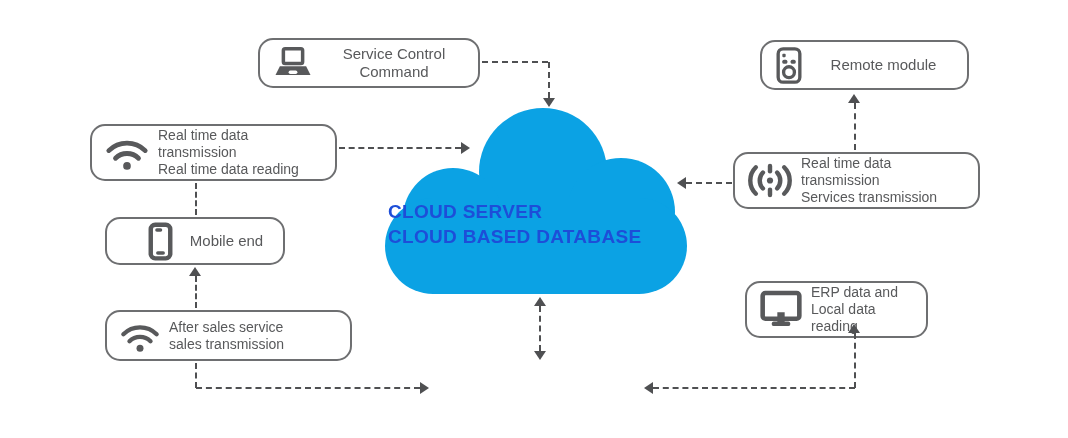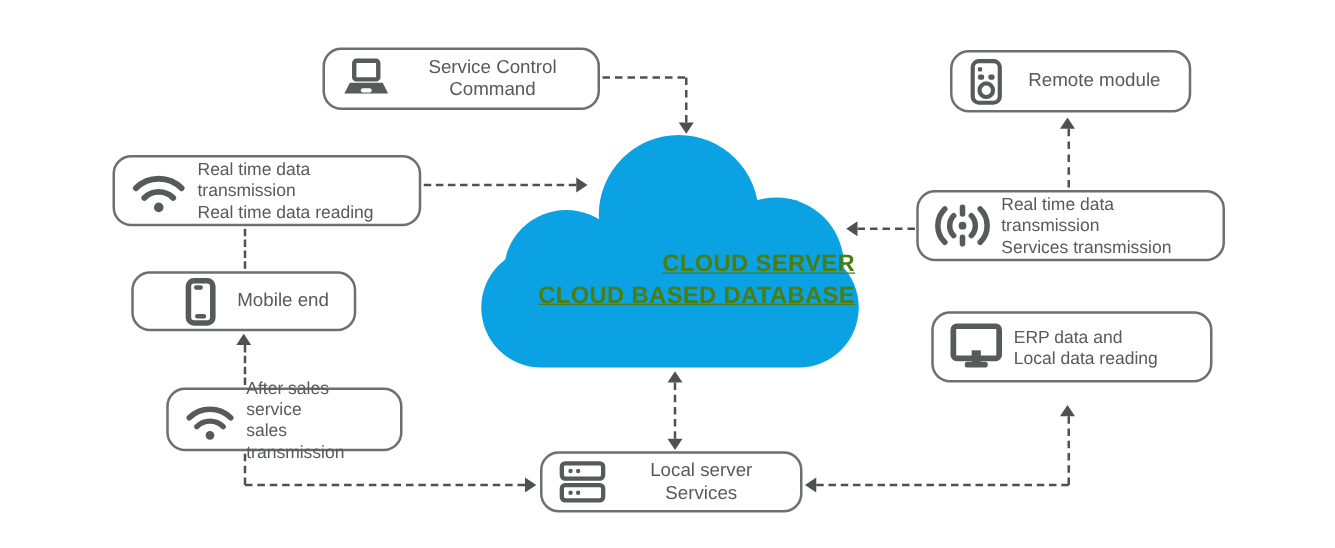--- a/index.html
+++ b/index.html
@@ -23,22 +23,22 @@
   .dash-h{position:absolute;height:0;border-top:2px dashed #4f5052;}
   .dash-v{position:absolute;width:0;border-left:2px dashed #4f5052;}
   .arr{position:absolute;width:0;height:0;}
   .arr-down{border-left:6px solid transparent;border-right:6px solid transparent;border-top:9px solid #4f5052;}
   .arr-up{border-left:6px solid transparent;border-right:6px solid transparent;border-bottom:9px solid #4f5052;}
   .arr-right{border-top:6px solid transparent;border-bottom:6px solid transparent;border-left:9px solid #4f5052;}
   .arr-left{border-top:6px solid transparent;border-bottom:6px solid transparent;border-right:9px solid #4f5052;}
   
   #cloud-svg{position:absolute;left:383px;top:106px;}
   #cloud-text{
-    position:absolute;left:388px;top:199px;width:296px;text-align:right;
-    color:#4d7c0f;font-weight:bold;font-size:19px;line-height:25px;letter-spacing:0.3px;text-decoration:underline;
+    position:absolute;left:388px;top:199px;width:296px;text-align:left;
+    color:#1d4ed8;font-weight:bold;font-size:19px;line-height:25px;letter-spacing:0.3px;
   }
   #cloud-text span{display:block;white-space:nowrap;}
 </style>
 </head>
 <body>
 
 <div id="canvas">
 
   <svg id="cloud-svg" width="306" height="190" viewBox="0 0 306 190">
     <g fill="#0ba2e4">
@@ -57,21 +57,21 @@
     <span class="ic">
       <svg width="42" height="35" viewBox="0 0 48 40">
         <rect class="st" x="13" y="3" width="22" height="17" rx="2" stroke-width="4"></rect>
         <path class="fl" d="M9 23 L39 23 L44 33 L4 33 Z"></path>
         <rect x="19" y="28" width="10" height="4" rx="2" fill="#fff"></rect>
       </svg>
     </span>
     <span class="label">Service Control Command</span>
   </div>
 
-  <div class="node" style="left:760px;top:40px;width:193px;height:50px;">
+  <div class="node" style="left:760px;top:40px;width:209px;height:50px;">
     <span class="ic">
       <svg width="30" height="37" viewBox="0 0 36 44">
         <rect class="st" x="5" y="2" width="26" height="40" rx="6" stroke-width="4"></rect>
         <rect class="fl" x="10" y="8" width="4" height="4" rx="1"></rect>
         <rect class="fl" x="10" y="15" width="6" height="5" rx="2"></rect>
         <rect class="fl" x="20" y="15" width="6" height="5" rx="2"></rect>
         <circle class="st" cx="18" cy="30" r="6.5" stroke-width="4"></circle>
       </svg>
     </span>
     <span class="label">Remote module</span>
@@ -113,61 +113,48 @@
     <span class="ic">
       <svg width="27" height="39" viewBox="0 0 30 44">
         <rect class="st" x="4" y="3" width="22" height="38" rx="5" stroke-width="5"></rect>
         <rect class="fl" x="9" y="7" width="8" height="4" rx="2"></rect>
         <rect class="fl" x="10" y="33" width="10" height="4" rx="2"></rect>
       </svg>
     </span>
     <span class="label">Mobile end</span>
   </div>
 
-  <div class="node" style="left:745px;top:249px;width:225px;height:57px;">
+  <div class="node" style="left:745px;top:281px;width:183px;height:57px;">
     <span class="ic">
       <svg width="44" height="39" viewBox="0 0 48 42">
         <rect class="st" x="4" y="3" width="40" height="28" rx="3" stroke-width="5"></rect>
         <rect class="fl" x="20" y="24" width="8" height="11"></rect>
         <rect class="fl" x="14" y="34" width="20" height="5" rx="2"></rect>
       </svg>
     </span>
     <span class="label2">
       <span>ERP data and</span>
       <span>Local data reading</span>
     </span>
   </div>
 
-  <div class="node" style="left:105px;top:310px;width:189px;height:51px;margin-left:28px;">
+  <div class="node" style="left:105px;top:310px;width:247px;height:51px;">
     <span class="ic">
       <svg width="42" height="34" viewBox="0 0 48 38">
         <path class="st" d="M5 17 A 27 27 0 0 1 43 17" stroke-width="5"></path>
         <path class="st" d="M12 25 A 17 17 0 0 1 36 25" stroke-width="5"></path>
         <circle class="fl" cx="24" cy="33" r="4"></circle>
       </svg>
     </span>
     <span class="label2">
       <span>After sales service</span>
       <span>sales transmission</span>
     </span>
   </div>
 
-  <div class="node" style="left:432px;top:361px;width:210px;height:49px;">
-    <span class="ic">
-      <svg width="40" height="35" viewBox="0 0 46 40">
-        <rect class="st" x="4" y="3" width="38" height="14" rx="3" stroke-width="4"></rect>
-        <rect class="st" x="4" y="23" width="38" height="14" rx="3" stroke-width="4"></rect>
-        <circle class="fl" cx="12" cy="10" r="2"></circle>
-          <circle class="fl" cx="19" cy="10" r="2"></circle>
-        <circle class="fl" cx="12" cy="30" r="2"></circle>
-          <circle class="fl" cx="19" cy="30" r="2"></circle>
-      </svg>
-    </span>
-    <span class="label">Local server Services</span>
-  </div>
 
   <div class="dash-h" style="left:482px;top:61px;width:66px;"></div>
   <div class="dash-v" style="left:548px;top:62px;height:36px;"></div>
   <div class="arr arr-down" style="left:543px;top:98px;"></div>
 
   <div class="dash-h" style="left:339px;top:147px;width:122px;"></div>
   <div class="arr arr-right" style="left:461px;top:142px;"></div>
 
   <div class="dash-v" style="left:195px;top:183px;height:32px;"></div>
 

